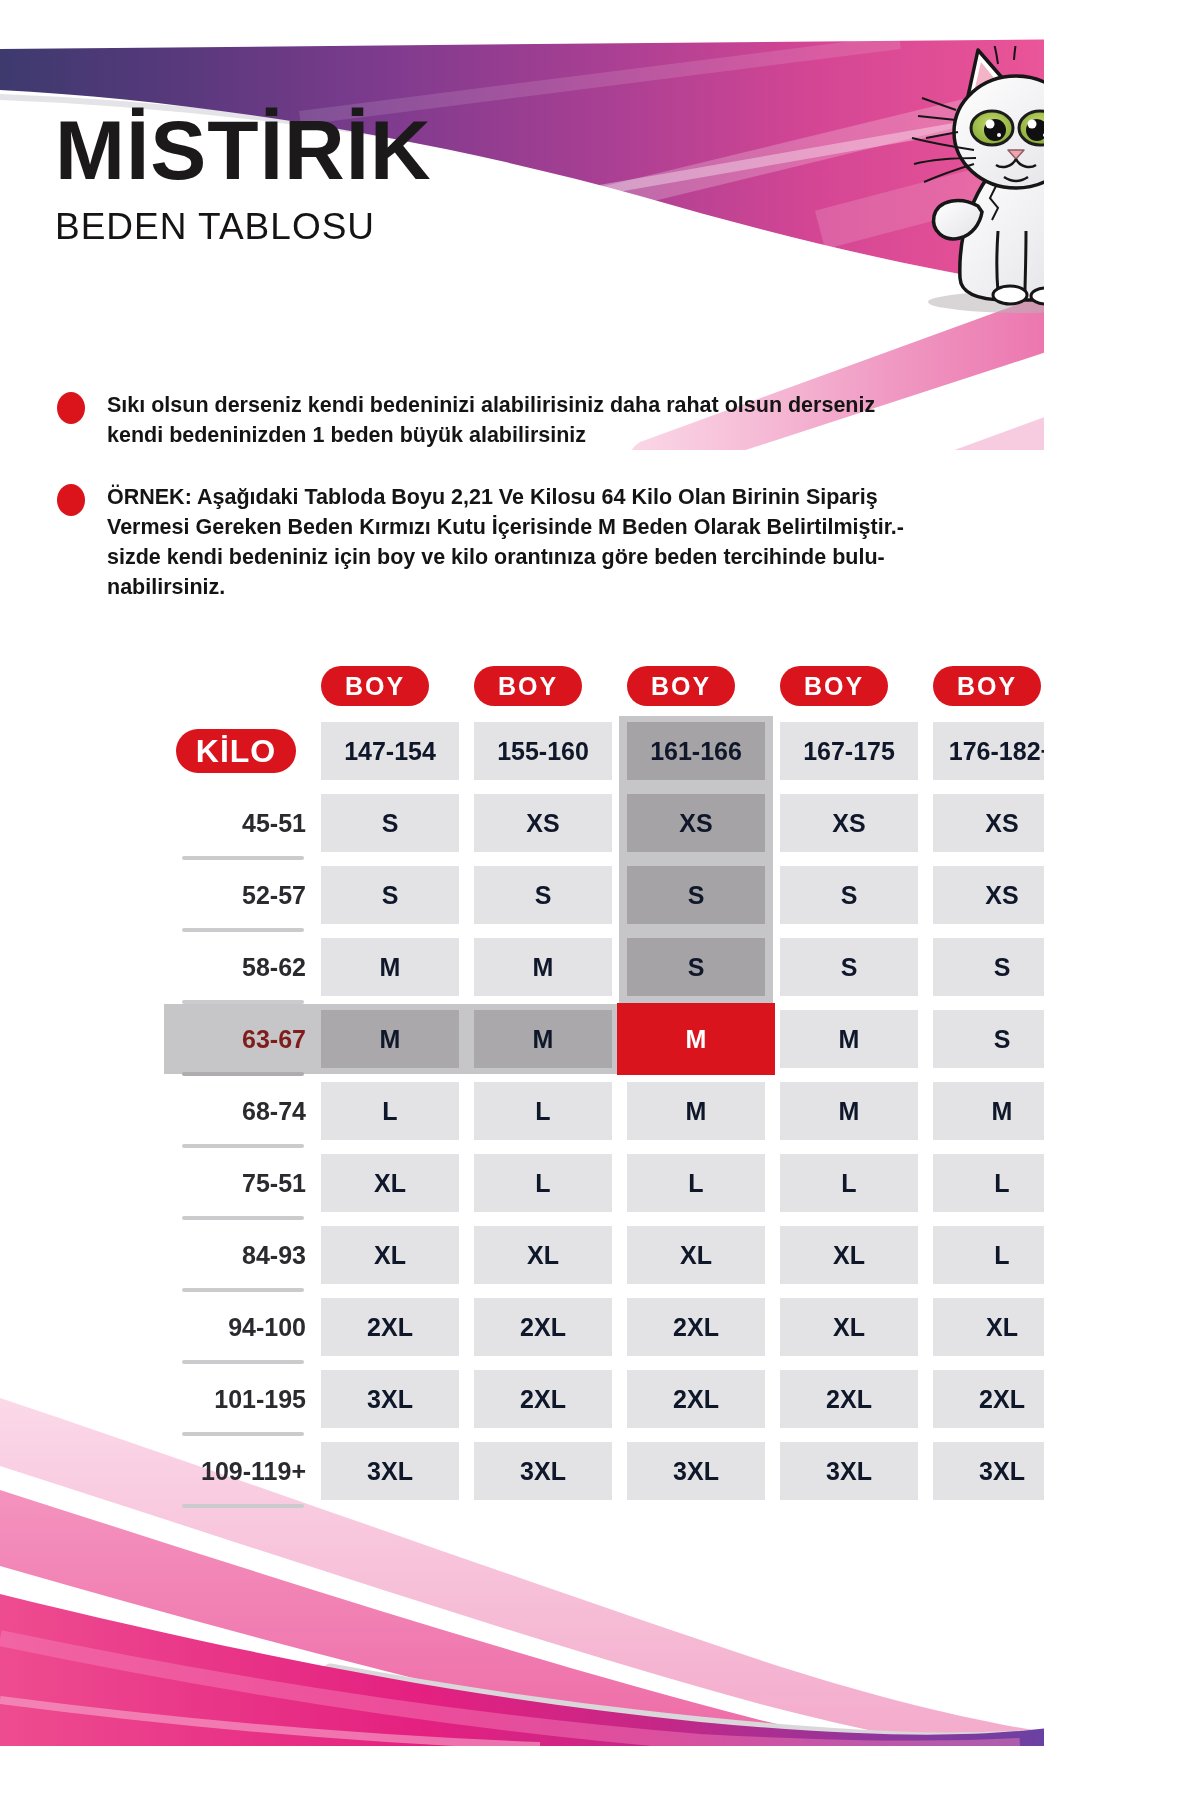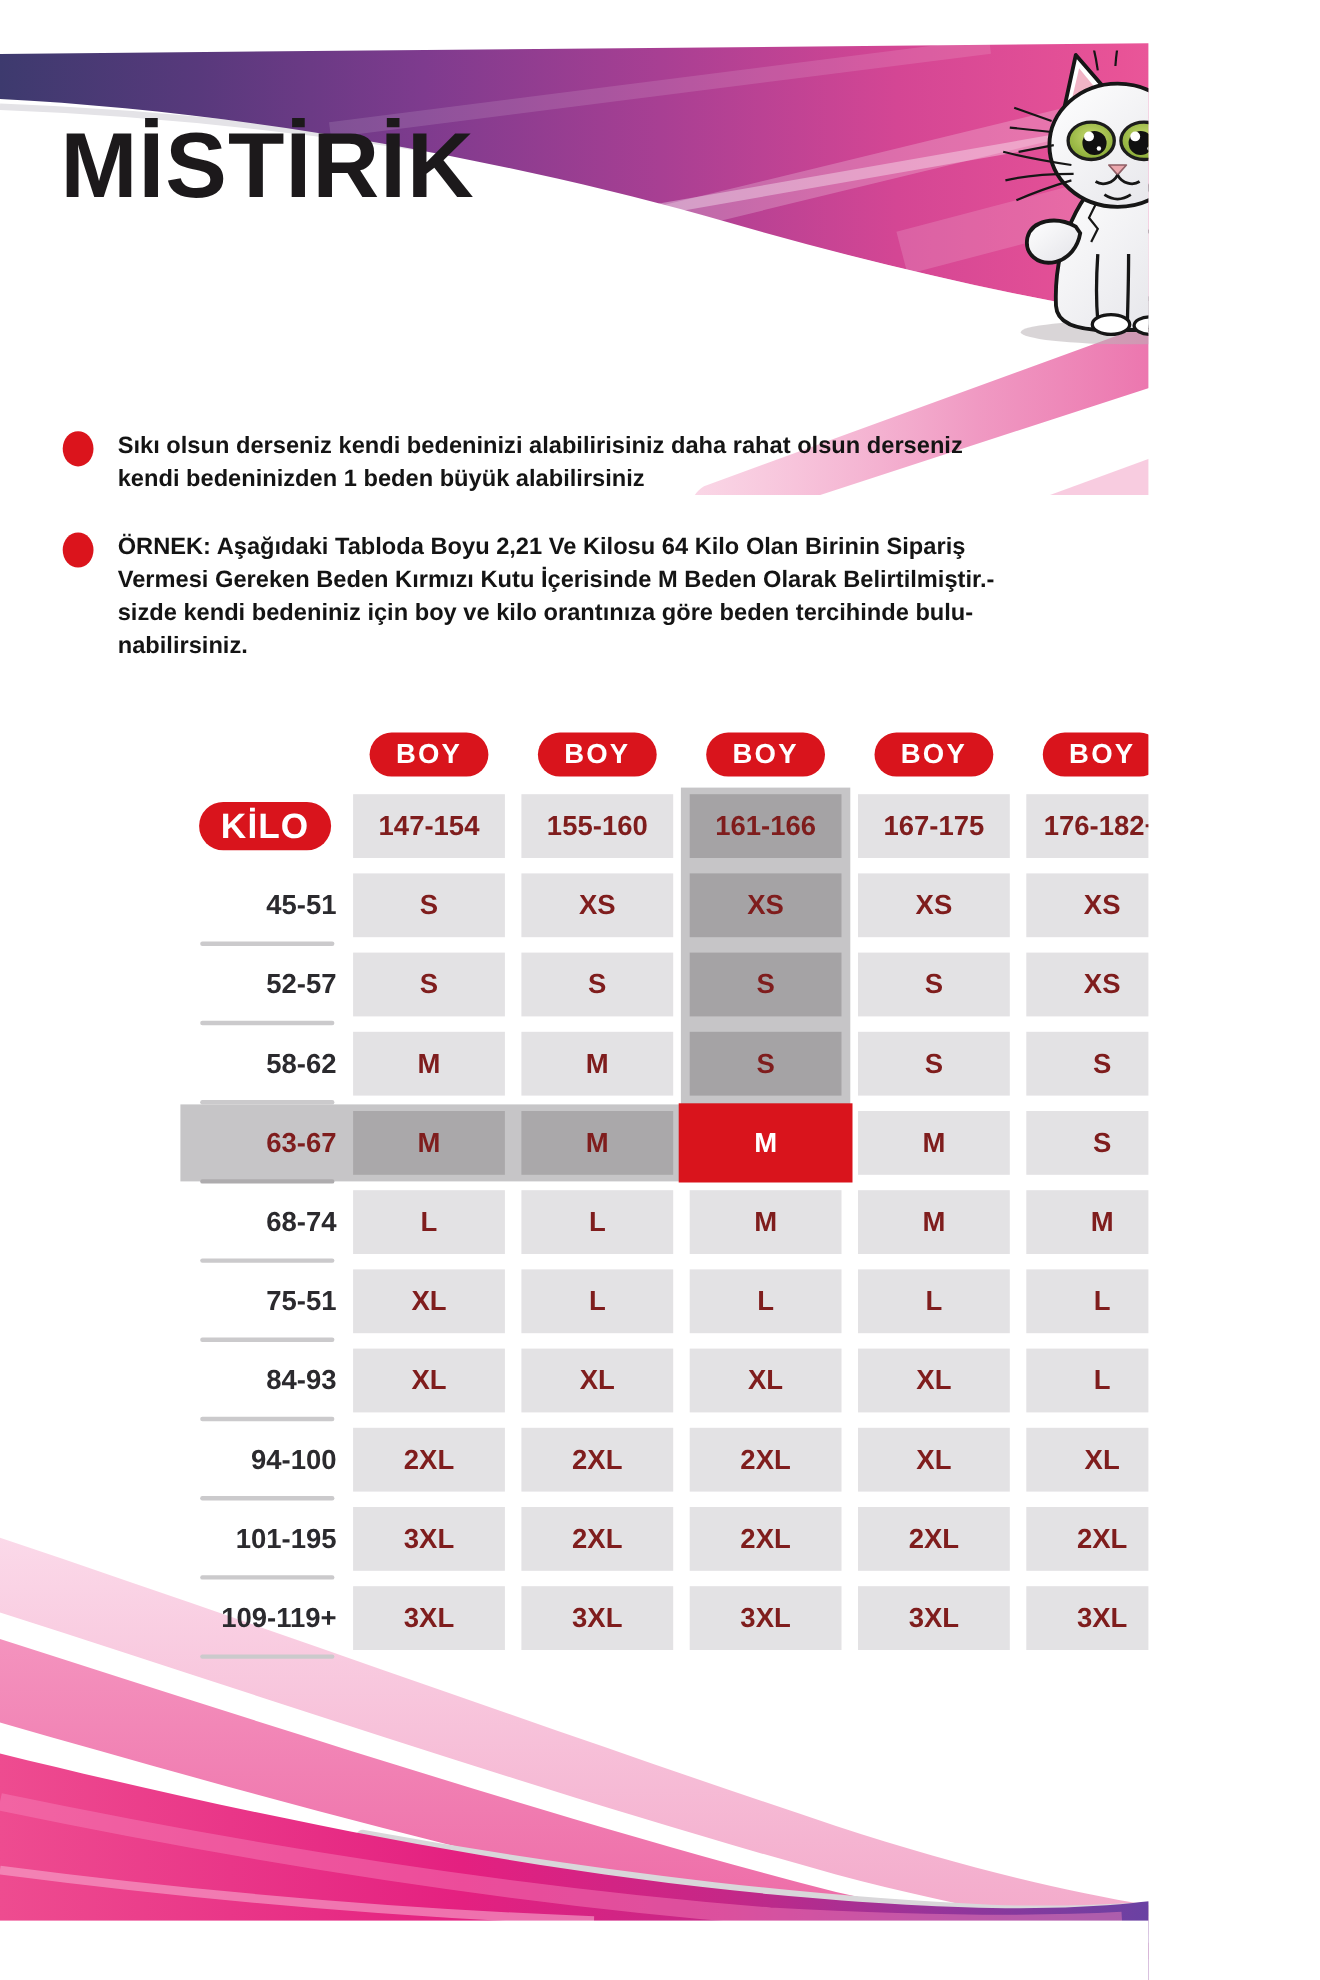--- a/index.html
+++ b/index.html
@@ -24,27 +24,27 @@
   .note1{left:57px;top:390px;}
   .note2{left:57px;top:482px;}
 
   
   .size-table{position:absolute;left:176px;top:664px;width:910px;}
   .grid{display:grid;grid-template-columns:130px repeat(5,138px);column-gap:15px;
         grid-template-rows:44px;grid-auto-rows:58px;row-gap:14px;position:relative;z-index:1;}
   .band{position:absolute;background:#c6c5c7;z-index:0;}
   .band-col{left:443px;top:52px;width:154px;height:358px;}
   .band-row{left:-12px;top:340px;width:465px;height:70px;}
-  .pillwrap{display:flex;align-items:center;justify-content:center;}
+  .pillwrap{display:flex;align-items:center;}
   .pill{background:#d9141c;color:#ffffff;border-radius:24px;display:flex;align-items:center;
         justify-content:center;font-weight:700;}
   .pill.boy{width:108px;height:40px;font-size:25px;letter-spacing:2px;}
   .pill.kilo{width:120px;height:44px;font-size:32px;letter-spacing:1px;}
   .cell{background:#e3e2e4;display:flex;align-items:center;justify-content:center;
-        font-size:25px;font-weight:700;color:#7f1d1d;height:100%;}
+        font-size:25px;font-weight:700;color:#0f172a;height:100%;}
   .cell.col-hl{background:#a5a3a5;}
   .cell.row-hl{background:#aaa8aa;}
   .cell.red{background:#d9141c;color:#ffffff;position:relative;z-index:2;
             margin:-7px -10px;height:calc(100% + 14px);}
   .rowlabel{position:relative;display:flex;align-items:center;justify-content:flex-end;
             font-size:25px;font-weight:700;color:#2b2a2e;height:100%;}
   .rowlabel .ul{position:absolute;left:6px;right:2px;bottom:-8px;height:4px;background:#cbcacc;border-radius:2px;}
   .rowlabel.hl{color:#7f1d1d;}
   .rowlabel.hl .ul{background:#aeacae;}
 </style>
@@ -142,20 +142,21 @@
       <path d="M76,118 C 56,124 40,130 26,136"></path>
       <path d="M160,104 C 186,98 204,94 222,90"></path>
       <path d="M158,112 C 184,112 204,114 220,118"></path>
       <path d="M160,118 C 180,126 196,132 210,138"></path>
     </g>
     <path d="M98,140 L92,152 L100,162 L94,174" fill="none" stroke="#161616" stroke-width="2"></path>
   </svg>
 
   <div class="brand">
     <h1>MİSTİRİK</h1>
+    <div class="sub">BEDEN TABLOSU</div>
   </div>
 
   <div class="note note1">
     <div class="dot"></div>
     <div class="txt">Sıkı olsun derseniz kendi bedeninizi alabilirisiniz daha rahat olsun derseniz
 kendi bedeninizden 1 beden büyük alabilirsiniz</div>
   </div>
   <div class="note note2">
     <div class="dot"></div>
     <div class="txt">ÖRNEK: Aşağıdaki Tabloda Boyu 2,21 Ve Kilosu 64 Kilo Olan Birinin Sipariş

